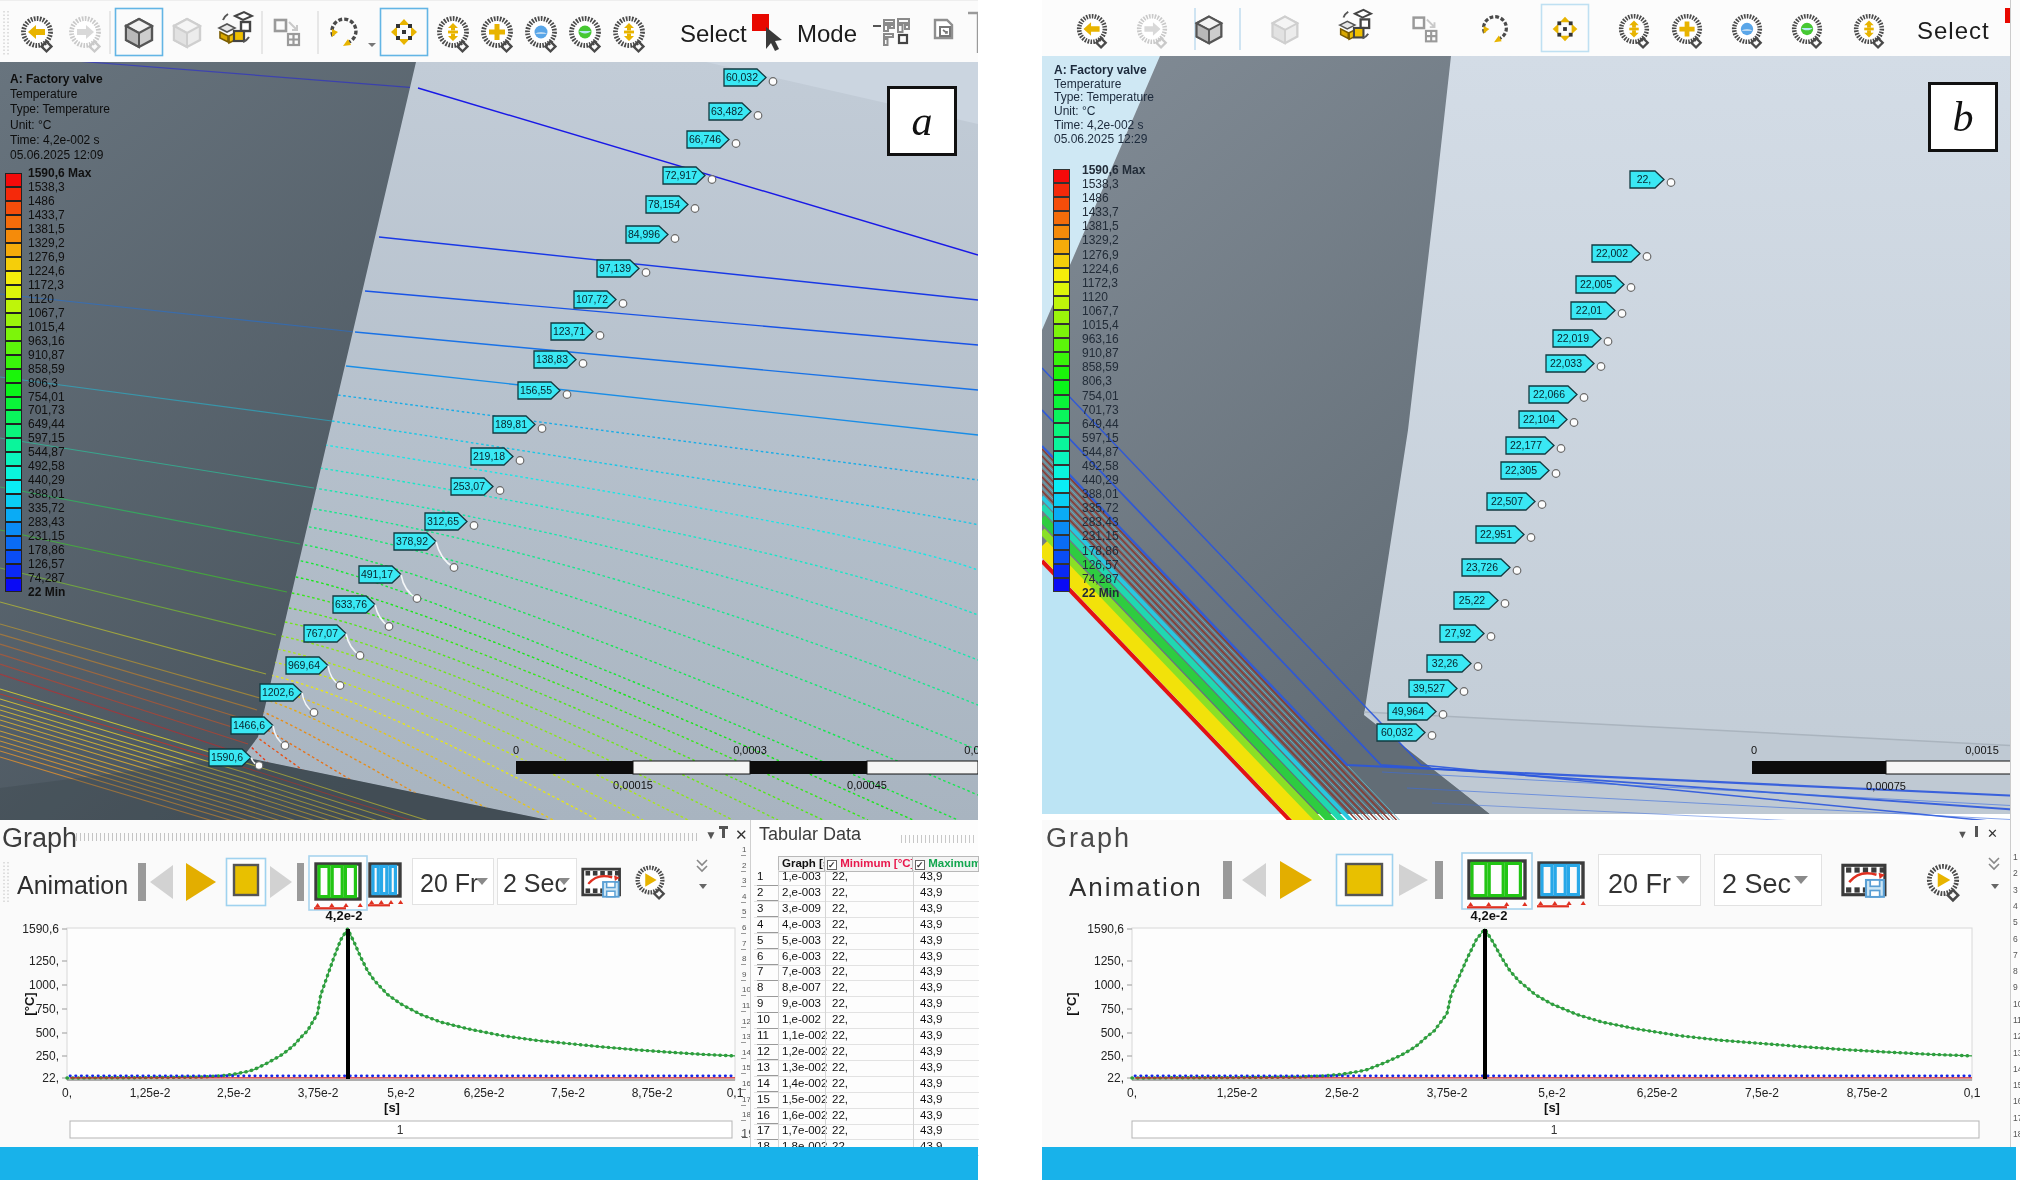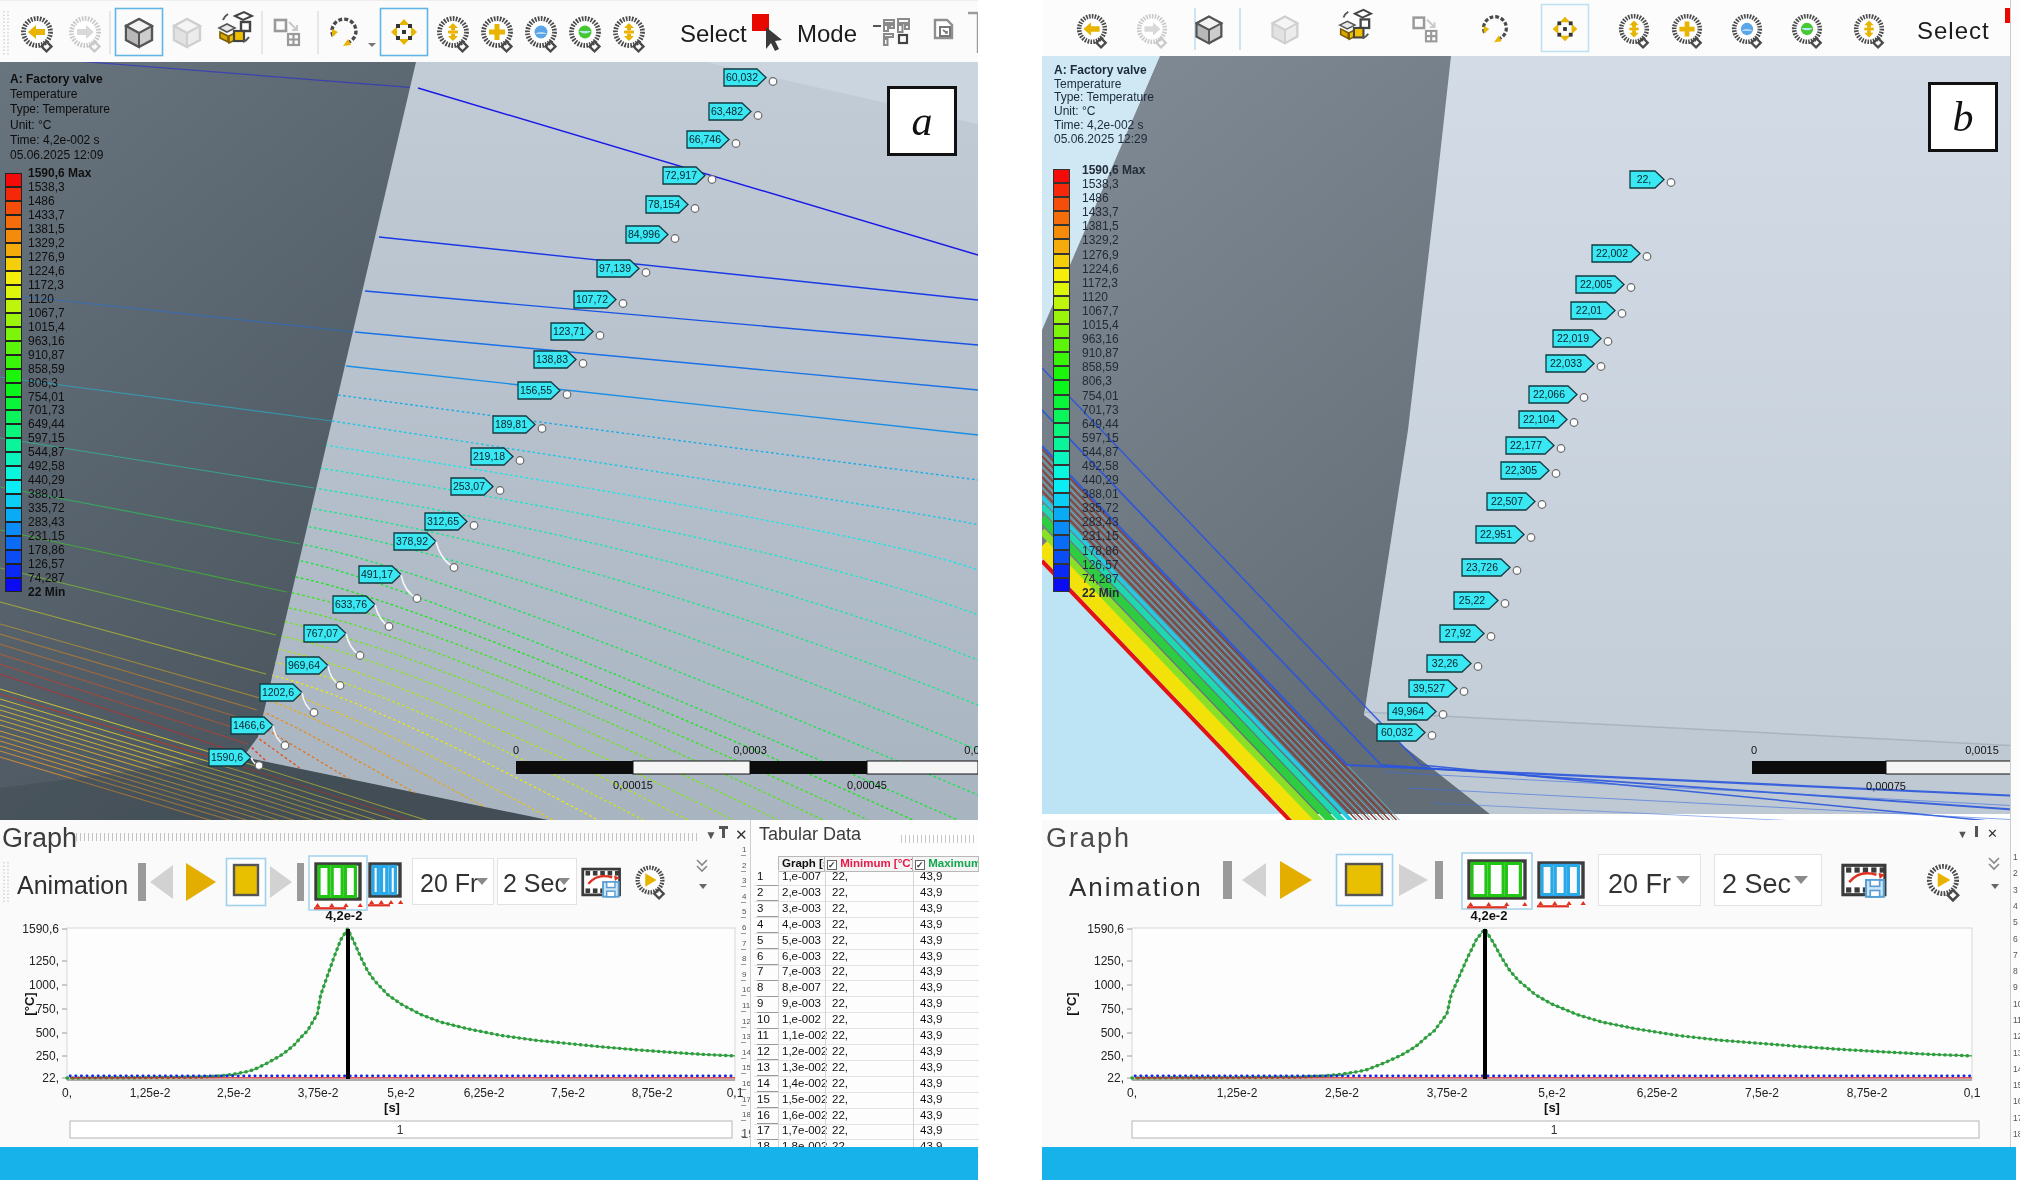--- a/index.html
+++ b/index.html
@@ -520,39 +520,39 @@
 <div class="abs" style="left:750px;top:820px;width:228px;height:327px;background:#fdfdfd;border-left:1px solid #d0d0d0">
 <div class="abs" style="left:8px;top:4px;font-size:18px;color:#3c3c3c">Tabular Data</div>
 <div class="abs" style="left:150px;top:15px;width:75px;height:8px;background:repeating-linear-gradient(90deg,#c8c8c8 0,#c8c8c8 1.5px,transparent 1.5px,transparent 4px)"></div>
 <div class="abs" style="left:3px;top:36px;width:225px;height:16px;font-size:11.5px;font-weight:bold;color:#111;white-space:nowrap">
 <div class="abs" style="left:24px;top:0;width:47px;height:16px;border:1px solid #b8b8b8;background:#f4f4f4;padding-left:3px;overflow:hidden">Graph [s]</div>
 <div class="abs" style="left:71px;top:0;width:88px;height:16px;border:1px solid #b8b8b8;border-left:none;background:#f4f4f4;color:#e8184c;padding-left:2px;overflow:hidden"><span style="display:inline-block;width:10px;height:10px;border:1px solid #666;background:#fff;color:#333;font-size:9px;line-height:9px;vertical-align:-1px">✓</span> Minimum [°C]</div>
 <div class="abs" style="left:159px;top:0;width:66px;height:16px;border:1px solid #b8b8b8;border-left:none;background:#f4f4f4;color:#12a64e;padding-left:2px;overflow:hidden"><span style="display:inline-block;width:10px;height:10px;border:1px solid #666;background:#fff;color:#333;font-size:9px;line-height:9px;vertical-align:-1px">✓</span> Maximum</div>
 </div>
 <div class="abs" style="left:3px;top:50.0px;width:225px;height:16.1px;font-size:11.5px;color:#111;border-bottom:1px solid #e2e2e2;white-space:nowrap">
         <div class="abs" style="left:3px;width:21px;border-bottom:1px solid #999;height:15.6px">1</div>
-        <div class="abs" style="left:28px">1,e-007</div>
+        <div class="abs" style="left:28px">1,e-003</div>
         <div class="abs" style="left:78px">22,</div>
         <div class="abs" style="left:166px">43,9</div>
         <div class="abs" style="left:24px;width:1px;height:16.1px;background:#d5d5d5"></div>
         <div class="abs" style="left:71px;width:1px;height:16.1px;background:#d5d5d5"></div>
         <div class="abs" style="left:159px;width:1px;height:16.1px;background:#d5d5d5"></div>
       </div>
       <div class="abs" style="left:3px;top:65.9px;width:225px;height:16.1px;font-size:11.5px;color:#111;border-bottom:1px solid #e2e2e2;white-space:nowrap">
         <div class="abs" style="left:3px;width:21px;border-bottom:1px solid #999;height:15.6px">2</div>
         <div class="abs" style="left:28px">2,e-003</div>
         <div class="abs" style="left:78px">22,</div>
         <div class="abs" style="left:166px">43,9</div>
         <div class="abs" style="left:24px;width:1px;height:16.1px;background:#d5d5d5"></div>
         <div class="abs" style="left:71px;width:1px;height:16.1px;background:#d5d5d5"></div>
         <div class="abs" style="left:159px;width:1px;height:16.1px;background:#d5d5d5"></div>
       </div>
       <div class="abs" style="left:3px;top:81.8px;width:225px;height:16.1px;font-size:11.5px;color:#111;border-bottom:1px solid #e2e2e2;white-space:nowrap">
         <div class="abs" style="left:3px;width:21px;border-bottom:1px solid #999;height:15.6px">3</div>
-        <div class="abs" style="left:28px">3,e-003</div>
+        <div class="abs" style="left:28px">3,e-009</div>
         <div class="abs" style="left:78px">22,</div>
         <div class="abs" style="left:166px">43,9</div>
         <div class="abs" style="left:24px;width:1px;height:16.1px;background:#d5d5d5"></div>
         <div class="abs" style="left:71px;width:1px;height:16.1px;background:#d5d5d5"></div>
         <div class="abs" style="left:159px;width:1px;height:16.1px;background:#d5d5d5"></div>
       </div>
       <div class="abs" style="left:3px;top:97.7px;width:225px;height:16.1px;font-size:11.5px;color:#111;border-bottom:1px solid #e2e2e2;white-space:nowrap">
         <div class="abs" style="left:3px;width:21px;border-bottom:1px solid #999;height:15.6px">4</div>
         <div class="abs" style="left:28px">4,e-003</div>
         <div class="abs" style="left:78px">22,</div>

